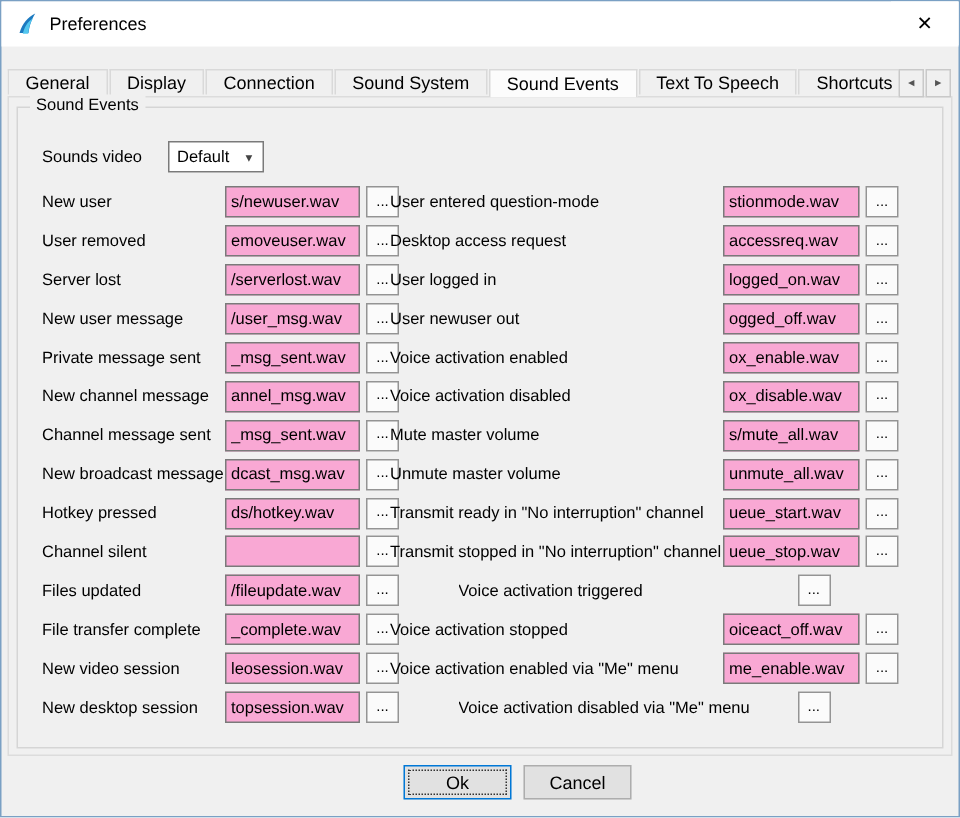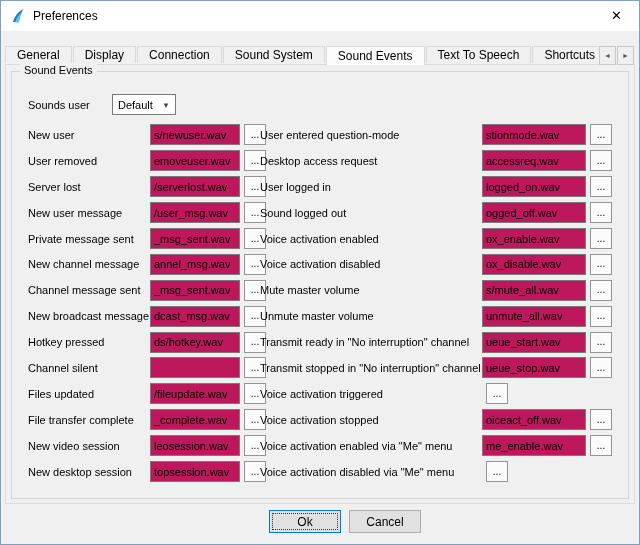--- a/index.html
+++ b/index.html
@@ -28,27 +28,27 @@
   
   .sounds-pack-row { position:absolute; left:16px; top:22px; display:flex; align-items:center; height:21px; }
   .sounds-pack-label { font-size:11px; width:72px; }
   .combo { width:64px; height:21px; background:#ffffff; border:1px solid #7a7a7a; display:flex; align-items:center; font-size:11px; padding-left:5px; position:relative;margin-left:12px; }
   .combo .chev { position:absolute; right:2px; top:0; bottom:0; width:14px; display:flex; align-items:center; justify-content:center; font-size:9px; color:#444; }
 
   
   .col { position:absolute; top:50px; display:grid; grid-auto-rows:25.9px; }
   .col-left { left:16px; }
   .col-right { left:248px; }
-  .row { display:flex; align-items:center; }
+  .row { display:flex; align-items:center;justify-content:center; }
   .rlabel { font-size:11px; color:#000; white-space:nowrap; overflow:hidden; }
   .col-left .rlabel { width:122px; }
   .col-right .rlabel { width:222px; }
-  .rinput { height:21px; border:1px solid #7a7a7a; background:#be185d; font-family:"Liberation Sans", sans-serif; font-size:11px; padding:0 3px; }
+  .rinput { height:21px; border:1px solid #7a7a7a; background:#f9a8d4; font-family:"Liberation Sans", sans-serif; font-size:11px; padding:0 3px; }
   .col-left .rinput { width:90px; }
-  .col-right .rinput { width:104px; }
+  .col-right .rinput { width:91px; }
   .browse { width:22px; height:21px; margin-left:4px; background:#fbfbfb; border:1px solid #949494; font-size:10px; line-height:10px; color:#000; font-family:"Liberation Sans", sans-serif; }
 
   
   .footer-btn { position:absolute; top:509px; width:72px; height:23px; font-family:"Liberation Sans", sans-serif; font-size:12px; background:#e1e1e1; border:1px solid #adadad; }
   .btn-ok { left:268px; border:1px solid #0078d7; outline:1px dotted #333; outline-offset:-4px; }
   .btn-cancel { left:348px; }
 </style>
 </head>
 <body>
 
@@ -75,21 +75,21 @@
     </div>
   <div class="tab-scroll">
     <div class="scroll-btn">◄</div>
     <div class="scroll-btn">►</div>
   </div>
 
   <div class="groupbox">
     <span class="group-legend">Sound Events</span>
 
     <div class="sounds-pack-row">
-      <span class="sounds-pack-label">Sounds user</span>
+      <span class="sounds-pack-label">Sounds video</span>
       <div class="combo">
         <span>Default</span>
         <span class="chev">▾</span>
       </div>
     </div>
 
     <div class="col col-left" id="left-column">
         <div class="row">
           <div class="rlabel">New user</div>
           <input type="text" class="rinput" value="s/newuser.wav" style="">
@@ -171,21 +171,21 @@
           <div class="rlabel">Desktop access request</div>
           <input type="text" class="rinput" value="accessreq.wav" style="">
           <button class="browse">...</button>
         </div>
         <div class="row">
           <div class="rlabel">User logged in</div>
           <input type="text" class="rinput" value="logged_on.wav" style="">
           <button class="browse">...</button>
         </div>
         <div class="row">
-          <div class="rlabel">Sound logged out</div>
+          <div class="rlabel">User newuser out</div>
           <input type="text" class="rinput" value="ogged_off.wav" style="">
           <button class="browse">...</button>
         </div>
         <div class="row">
           <div class="rlabel">Voice activation enabled</div>
           <input type="text" class="rinput" value="ox_enable.wav" style="">
           <button class="browse">...</button>
         </div>
         <div class="row">
           <div class="rlabel">Voice activation disabled</div>

